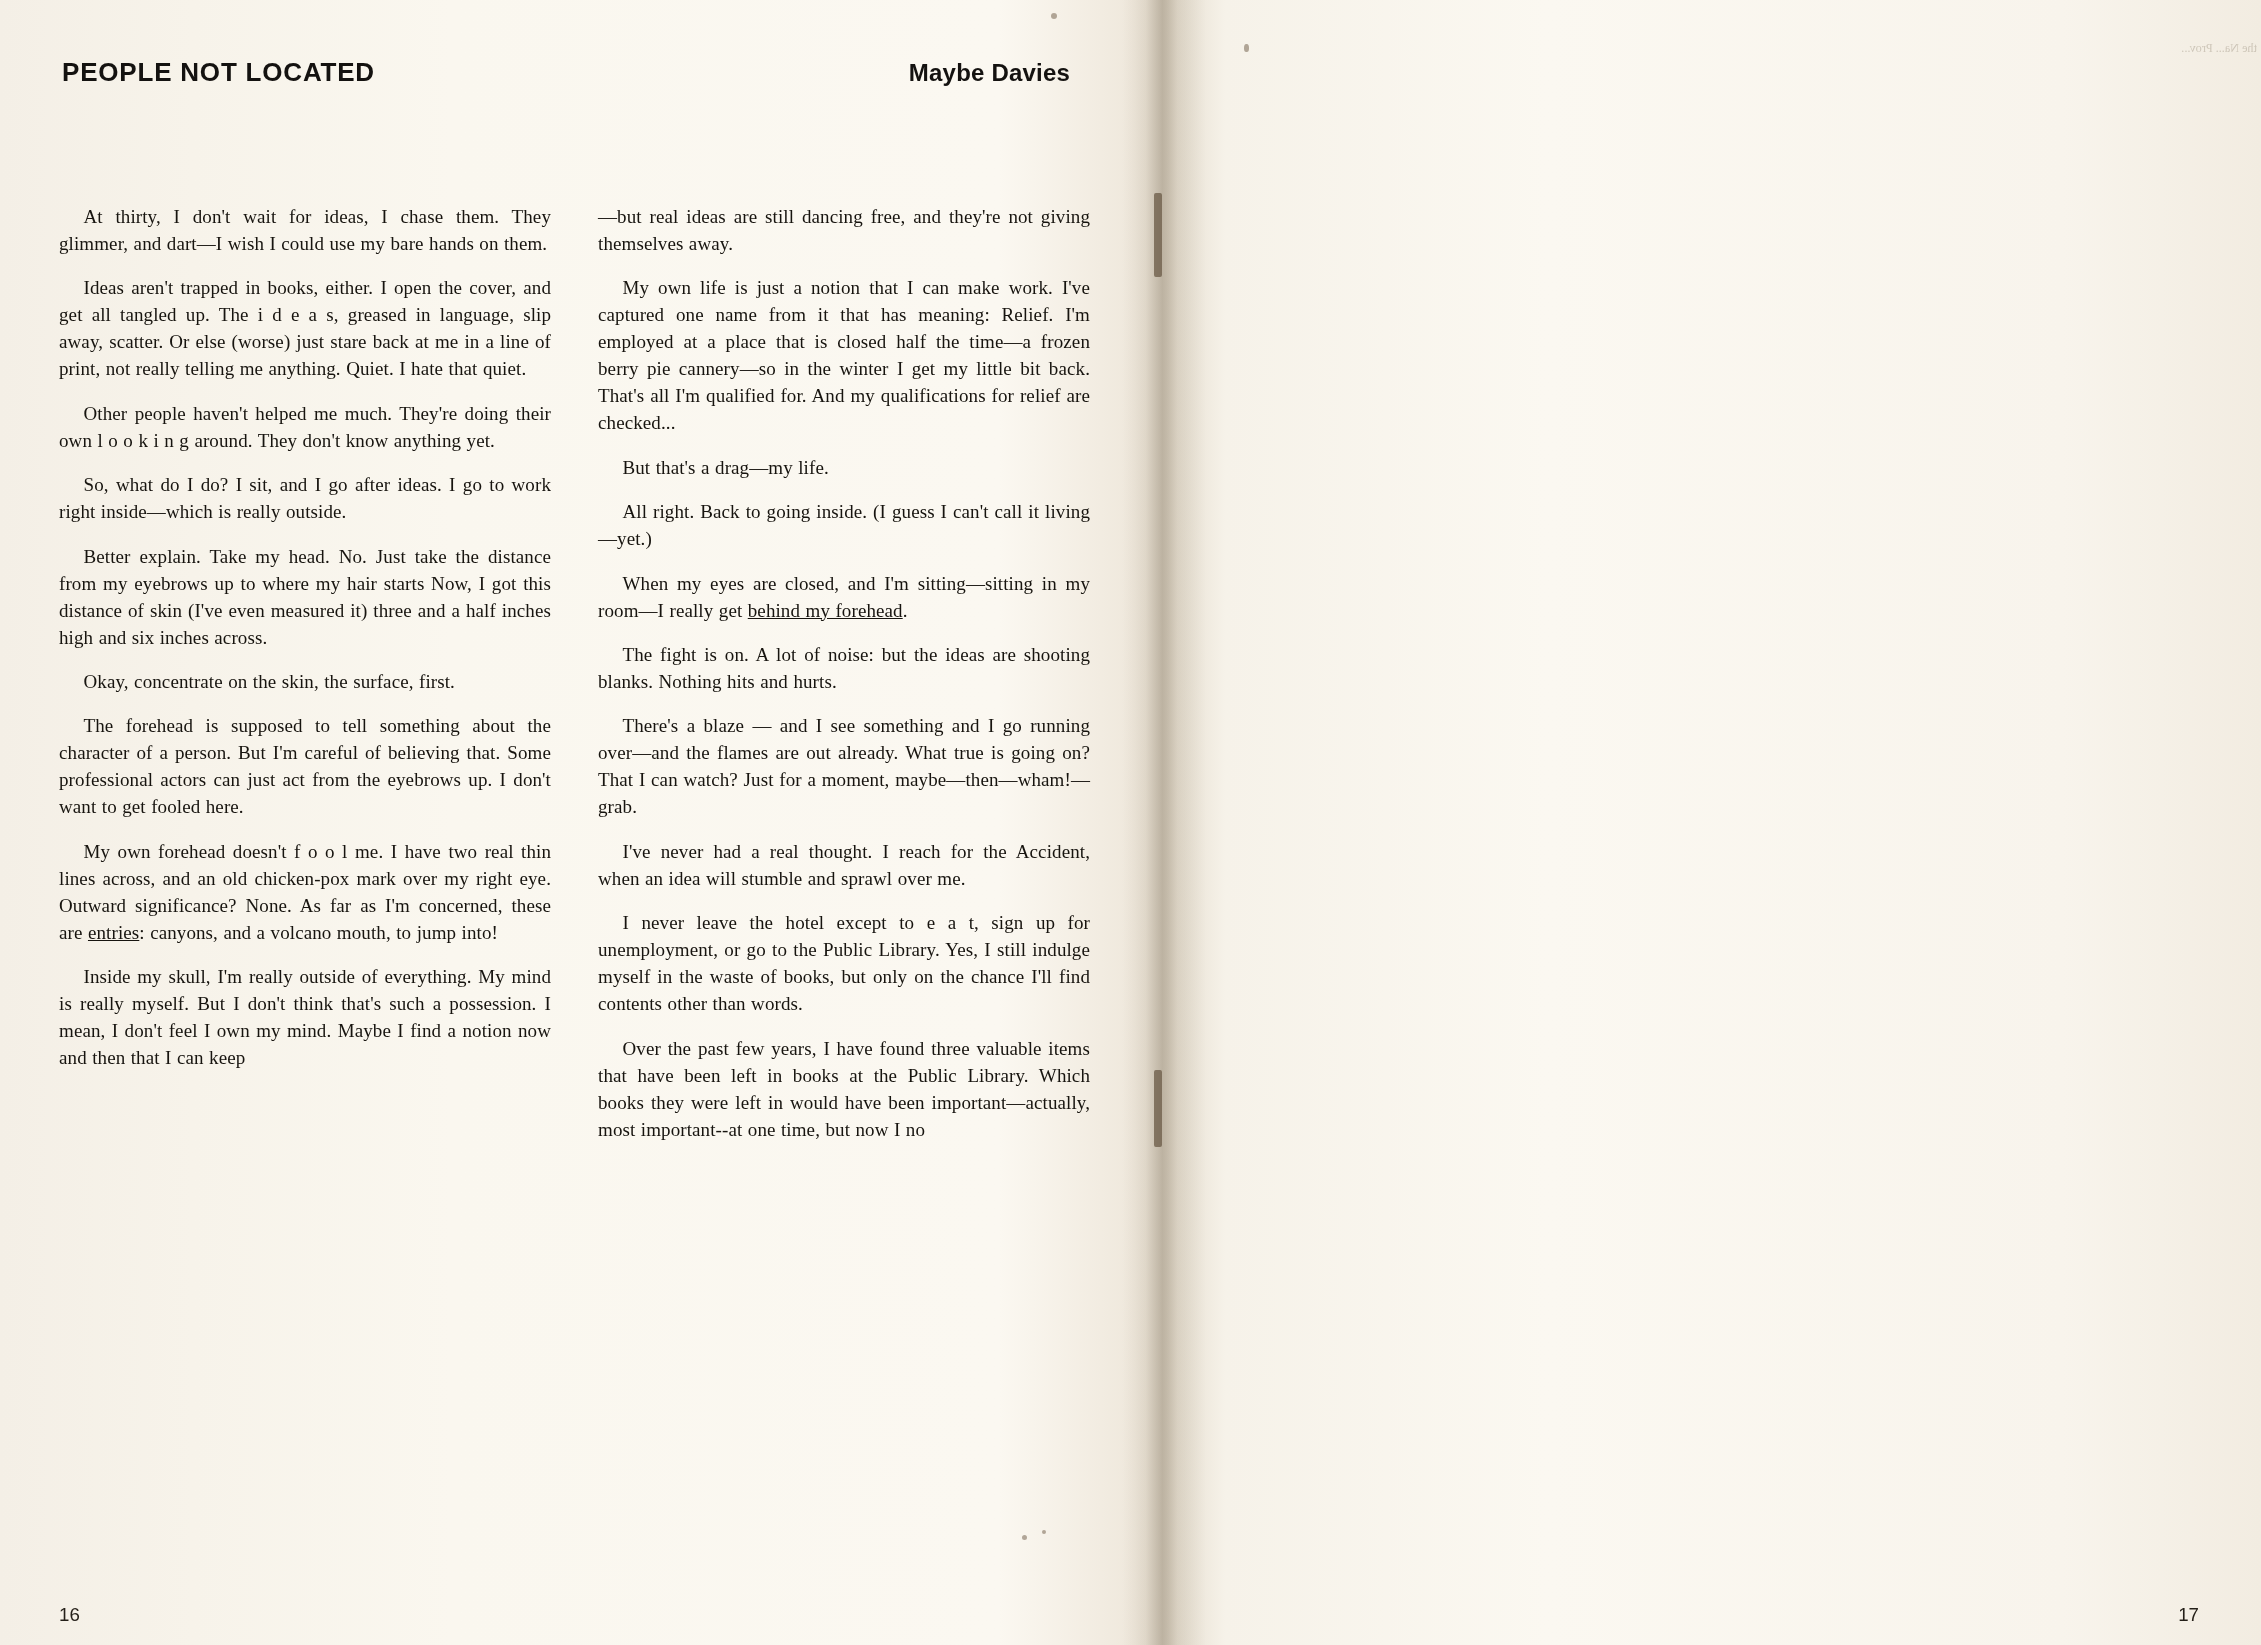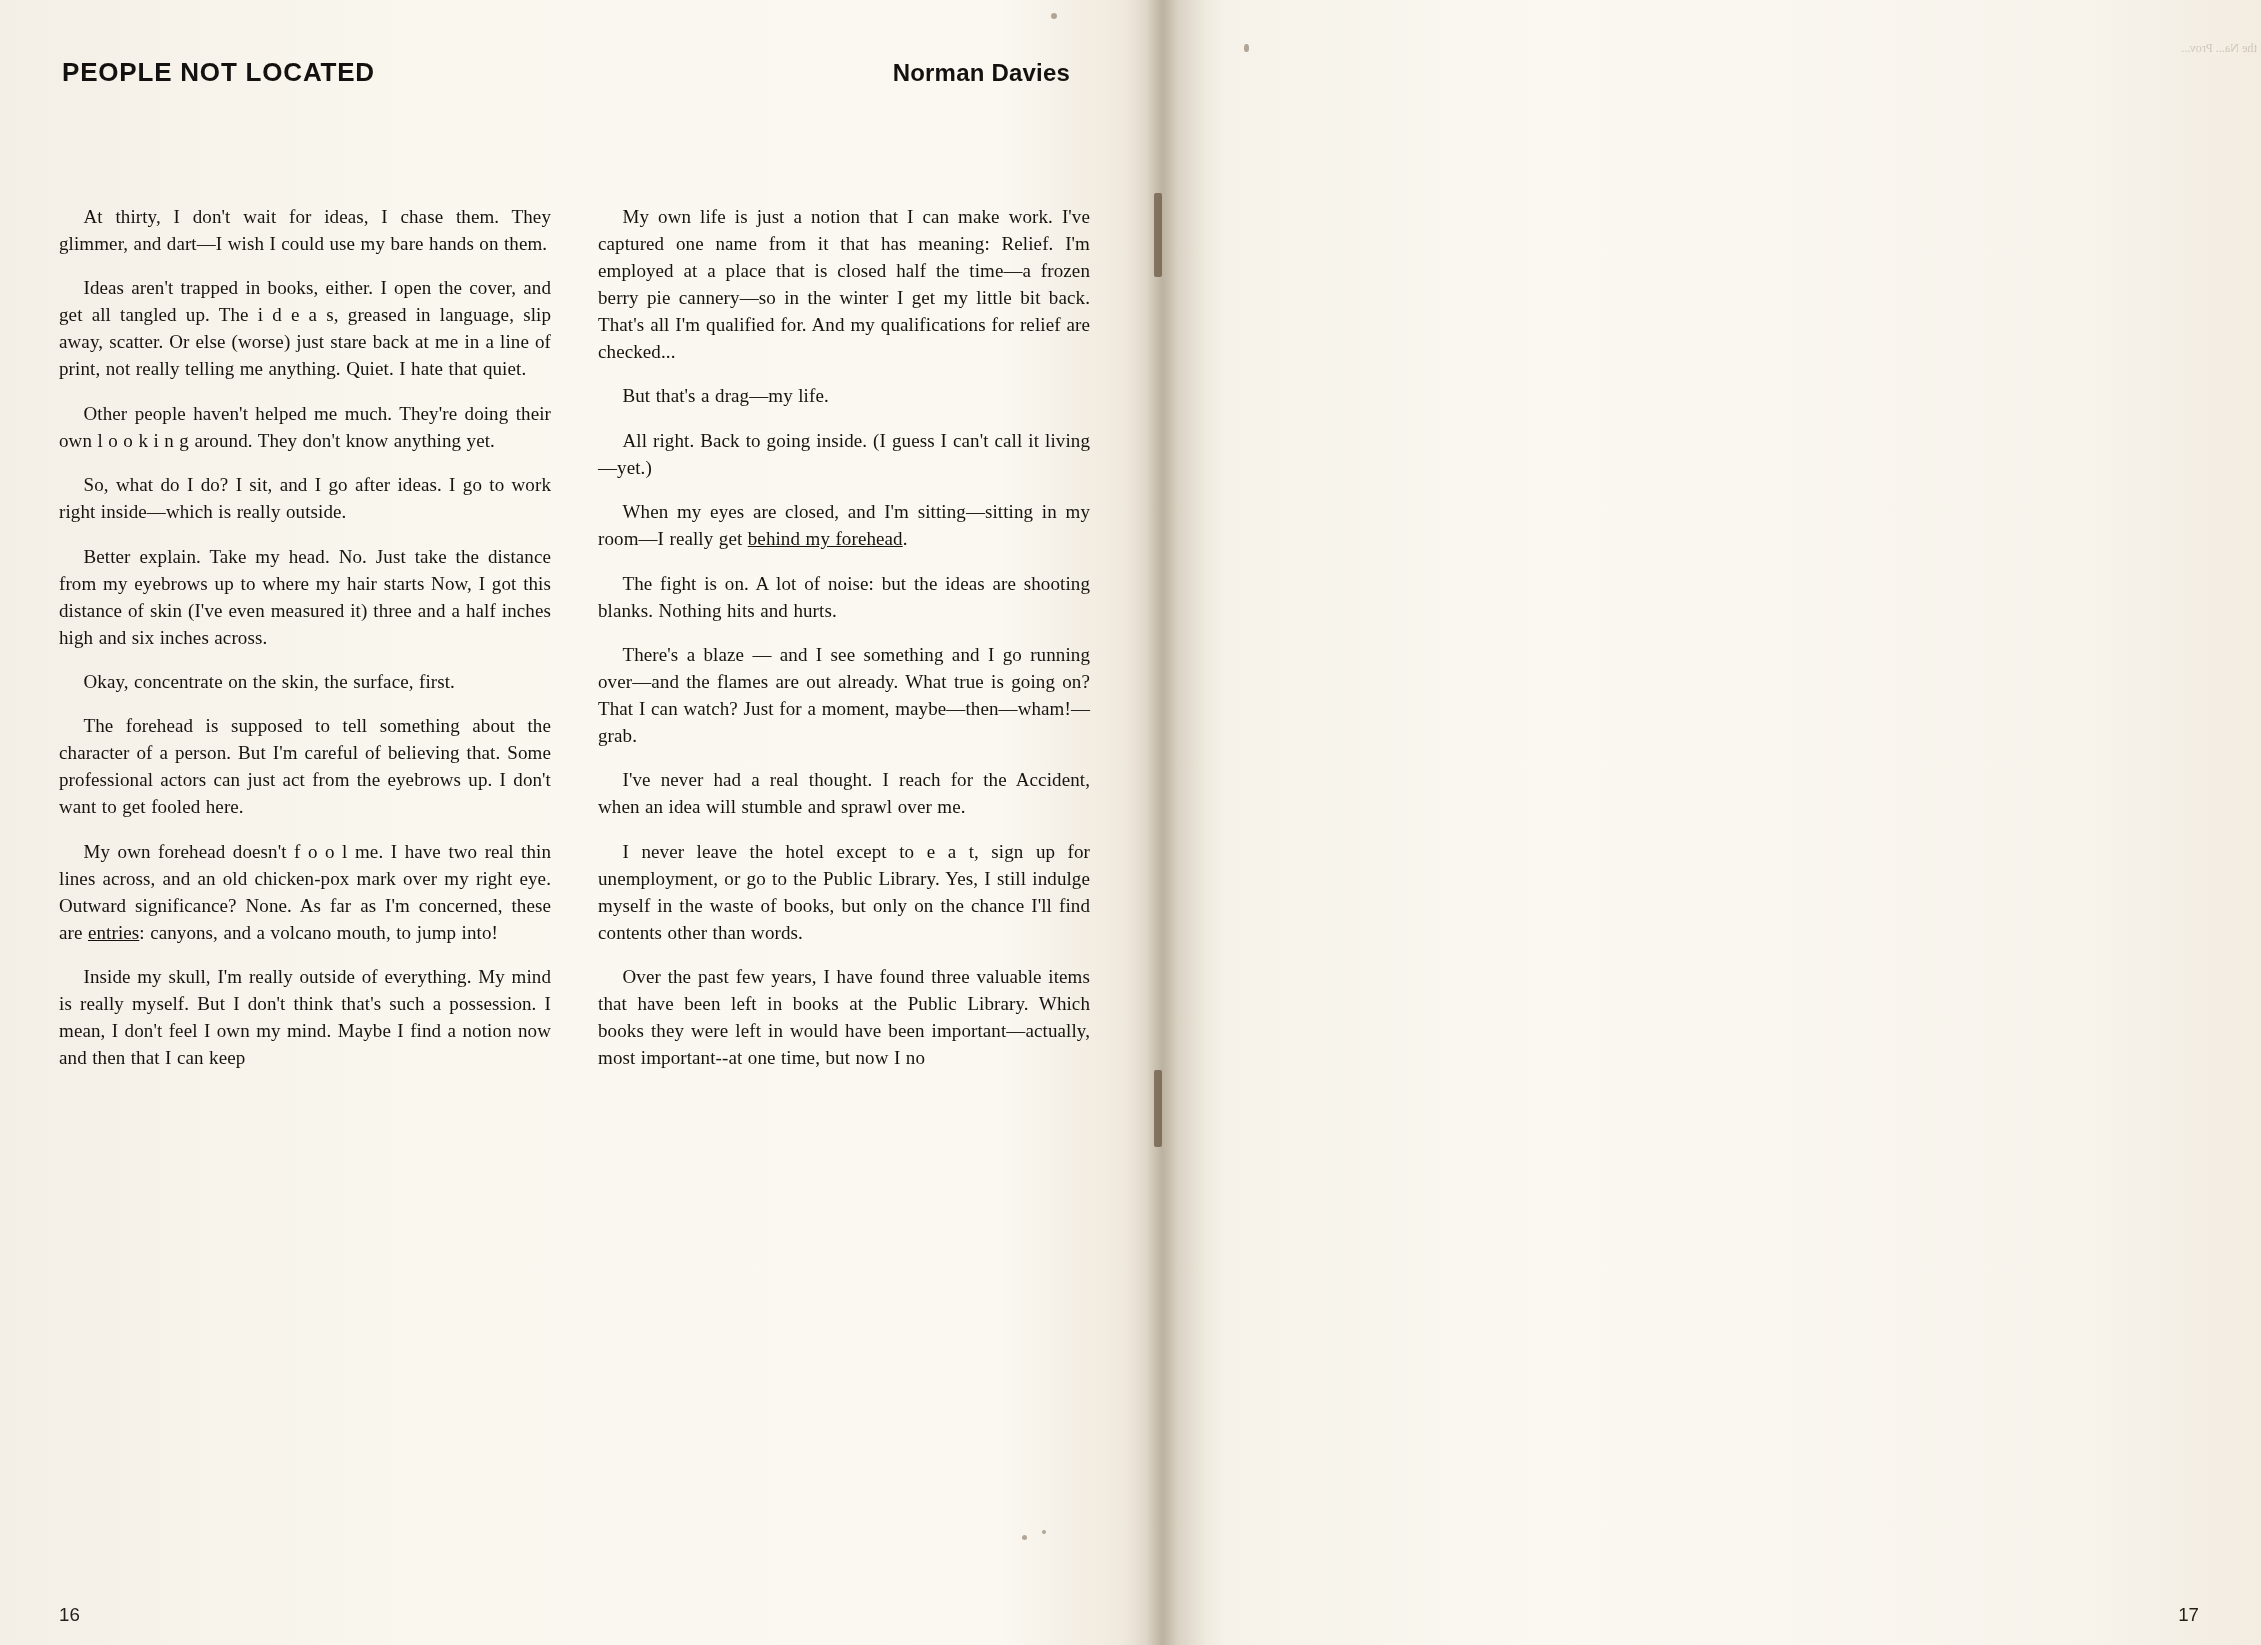--- a/index.html
+++ b/index.html
@@ -152,36 +152,37 @@
 
   <div class="speck" style="left:1051px; top:13px; width:6.4px; height:6.4px;"></div>
   <div class="speck" style="left:1244px; top:44px; width:4.5px; height:7.7px;"></div>
   <div class="speck" style="left:1022px; top:1535px; width:5.2px; height:5.2px;"></div>
   <div class="speck" style="left:1042px; top:1530px; width:3.9px; height:3.9px;"></div>
 
   <div class="page page-left">
 
     <div class="header">
       <div class="title">PEOPLE NOT LOCATED</div>
-      <div class="byline">Norman Davies</div>
+      <div class="byline">Maybe Davies</div>
     </div>
 
     <div class="cols cols-left">
       <div class="col">
         <p class="para indent">At thirty, I don't wait for ideas, I chase them.  They glimmer, and dart—I wish I could use my bare hands on them.</p>
         <p class="para indent">Ideas aren't trapped in books, either.  I open the cover, and get all tangled up. The i d e a s, greased in language, slip away, scatter.  Or else (worse) just stare back at me in a line of print, not really telling me anything.  Quiet.  I hate that quiet.</p>
         <p class="para indent">Other people haven't helped me much. They're doing their own l o o k i n g  around. They don't know anything yet.</p>
         <p class="para indent">So, what do I do?  I sit, and I go after ideas.  I go to work right inside—which is really outside.</p>
         <p class="para indent">Better explain.  Take my head.  No.  Just take the distance from my eyebrows up to where my hair starts   Now, I got this distance of skin (I've even measured it) three and a half inches high and six inches across.</p>
         <p class="para indent">Okay, concentrate on the skin, the surface, first.</p>
         <p class="para indent">The forehead is supposed to tell something about the character of a person.  But I'm careful of believing that.  Some professional actors can just act from the eyebrows up.  I don't want to get fooled here.</p>
         <p class="para indent">My own forehead doesn't f o o l  me.  I have two real thin lines across, and an old chicken-pox mark over my right eye.  Outward significance?  None.  As far as I'm concerned, these are <span class="u">entries</span>: canyons, and a volcano mouth, to jump into!</p>
         <p class="para indent">Inside my skull, I'm really outside of everything.  My mind is really myself.  But I don't think that's such a possession.  I mean, I don't feel I own my mind.  Maybe I find a notion now and then that I can keep</p>
       </div>
       <div class="col">
+        <p class="para noindent">—but real ideas are still dancing free,  and they're not giving themselves away.</p>
         <p class="para indent">My own life is just a notion that I can make work.  I've captured one name from it that has meaning: Relief.  I'm employed at a place that is closed half the time—a frozen berry pie cannery—so in the winter I get my little bit back.  That's all I'm qualified for.  And my qualifications for relief are checked...</p>
         <p class="para indent">But that's a drag—my life.</p>
         <p class="para indent">All right.  Back to going inside.  (I guess I can't call it living—yet.)</p>
         <p class="para indent">When my eyes are closed, and I'm sitting—sitting in my room—I really get <span class="u">behind my forehead</span>.</p>
         <p class="para indent">The fight is on.  A lot of noise: but the ideas are shooting blanks.  Nothing hits and hurts.</p>
         <p class="para indent">There's a blaze — and I see something and I go running over—and the flames are out already.  What true is going on?  That I can watch?  Just for a moment, maybe—then—wham!—grab.</p>
         <p class="para indent">I've never had a real thought.  I reach for the Accident, when an idea will stumble and sprawl over me.</p>
         <p class="para indent">I never leave the hotel except to e a t, sign up for unemployment, or go to the Public Library.  Yes, I still indulge myself in the waste of books,  but only on the chance I'll find contents other than words.</p>
         <p class="para indent">Over the past few years, I have found three valuable items that have been left in books at the Public Library.  Which books they were left in would have been important—actually, most important--at one time,  but now I no</p>
       </div>

